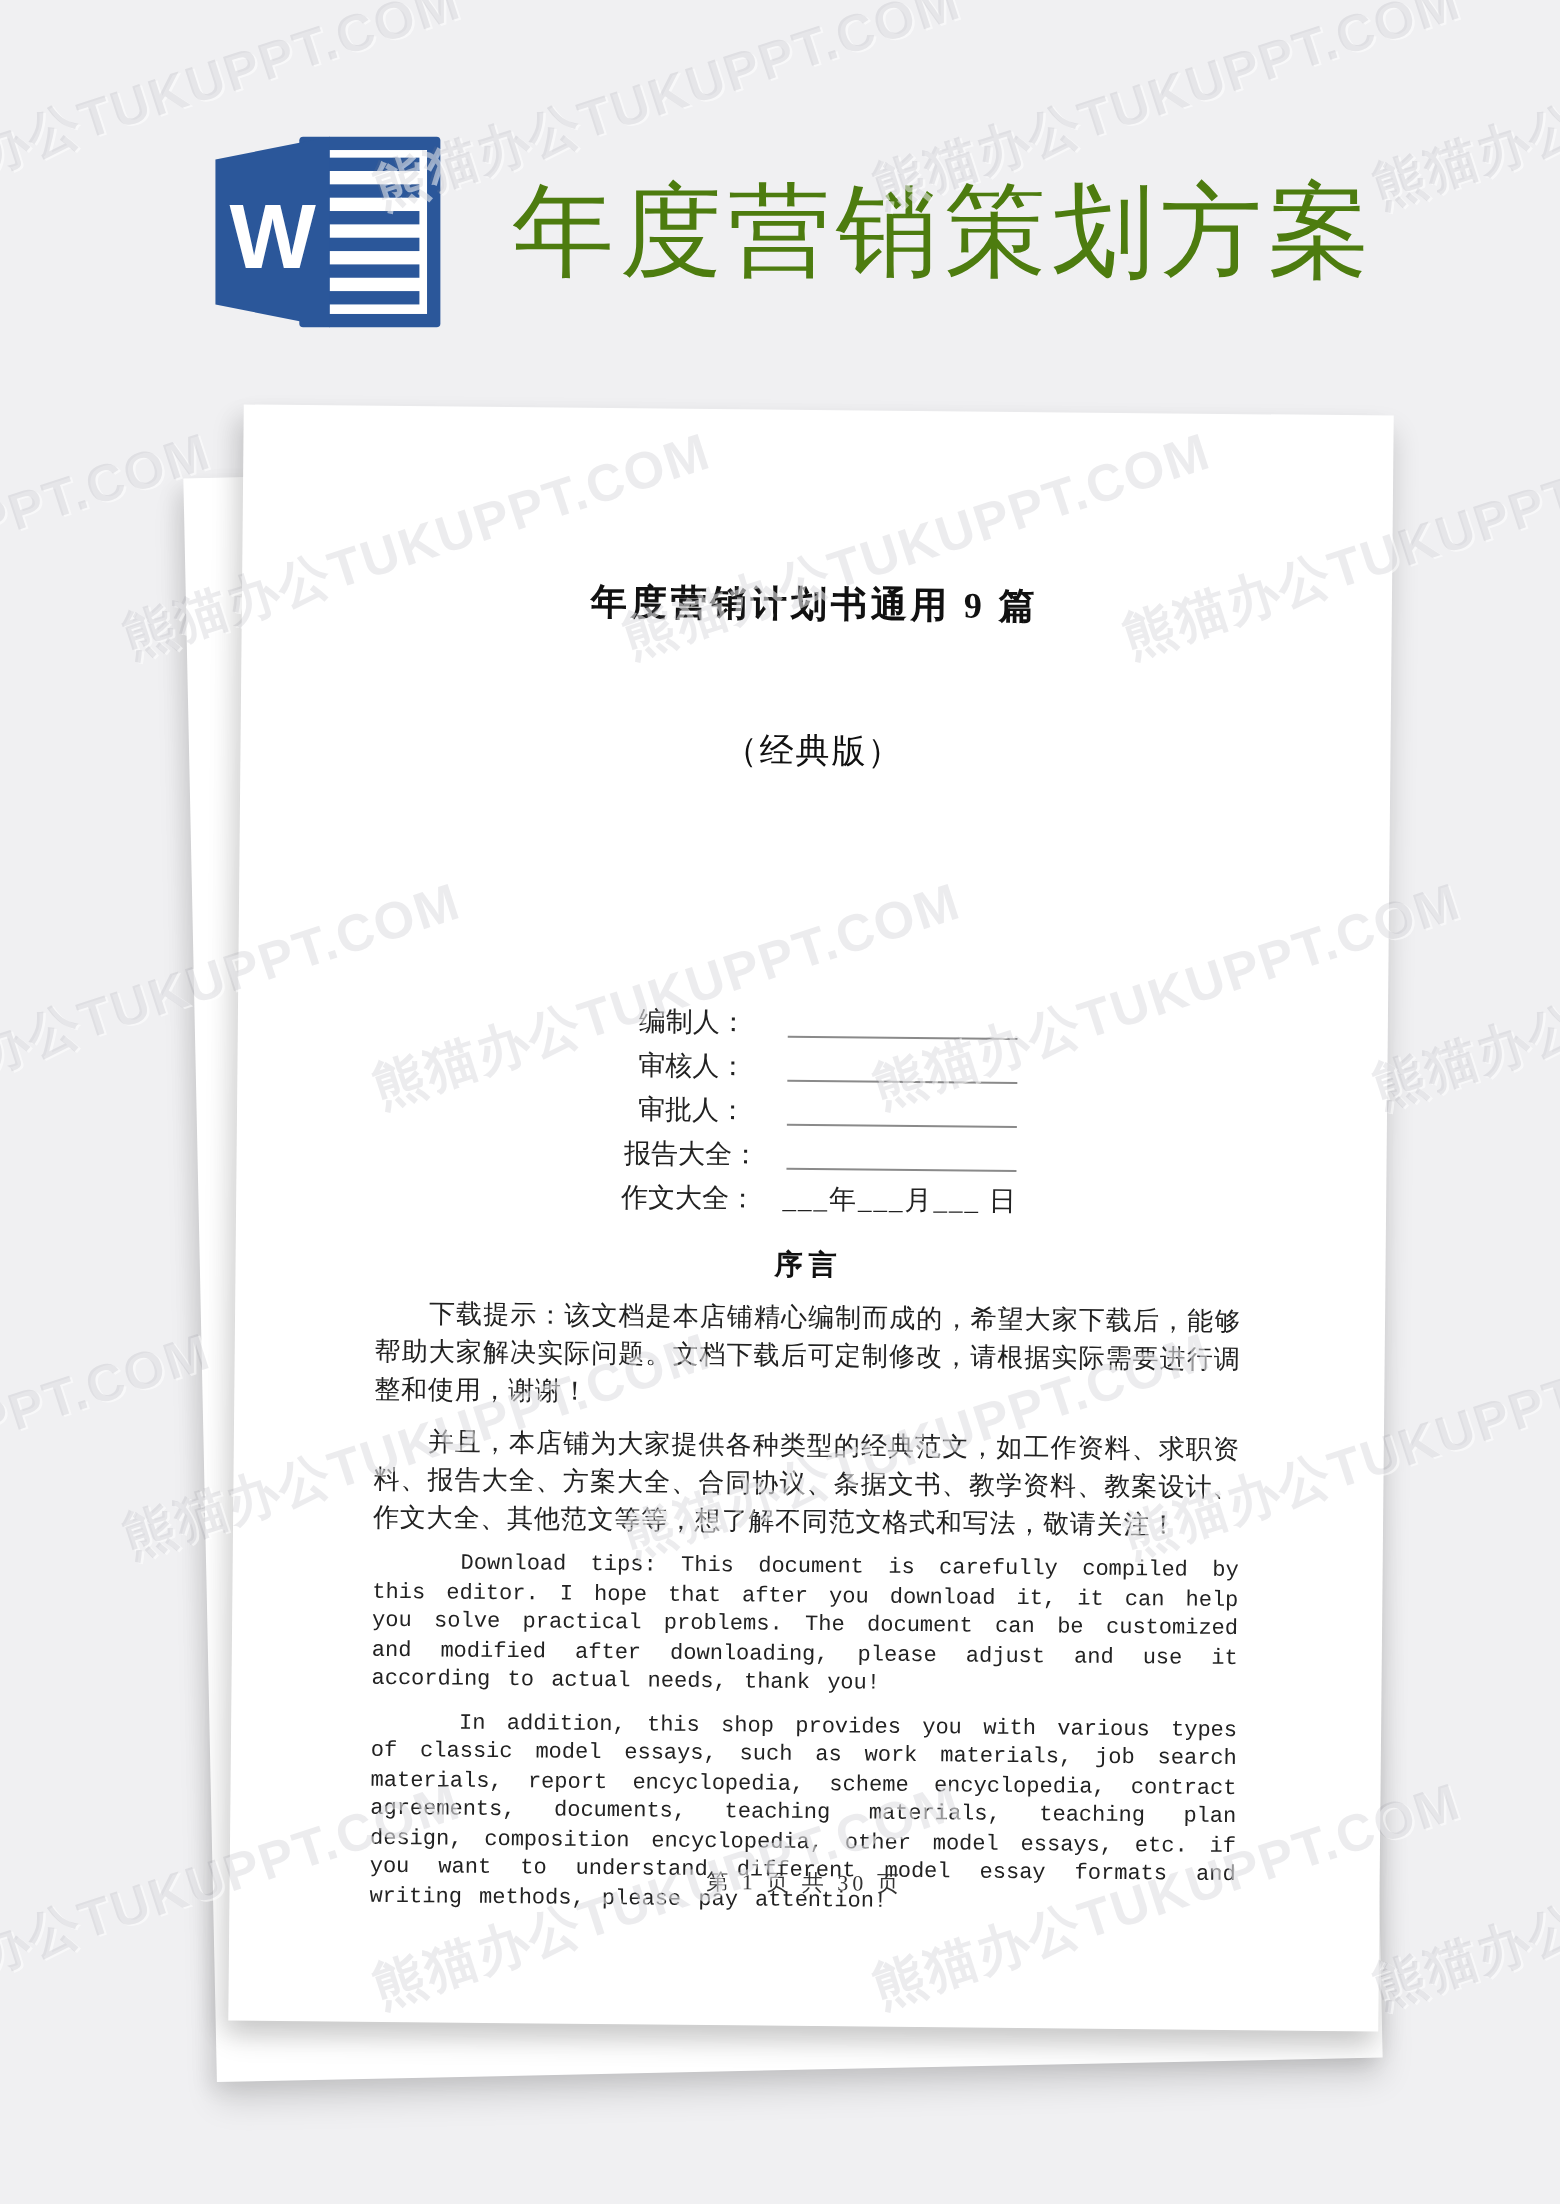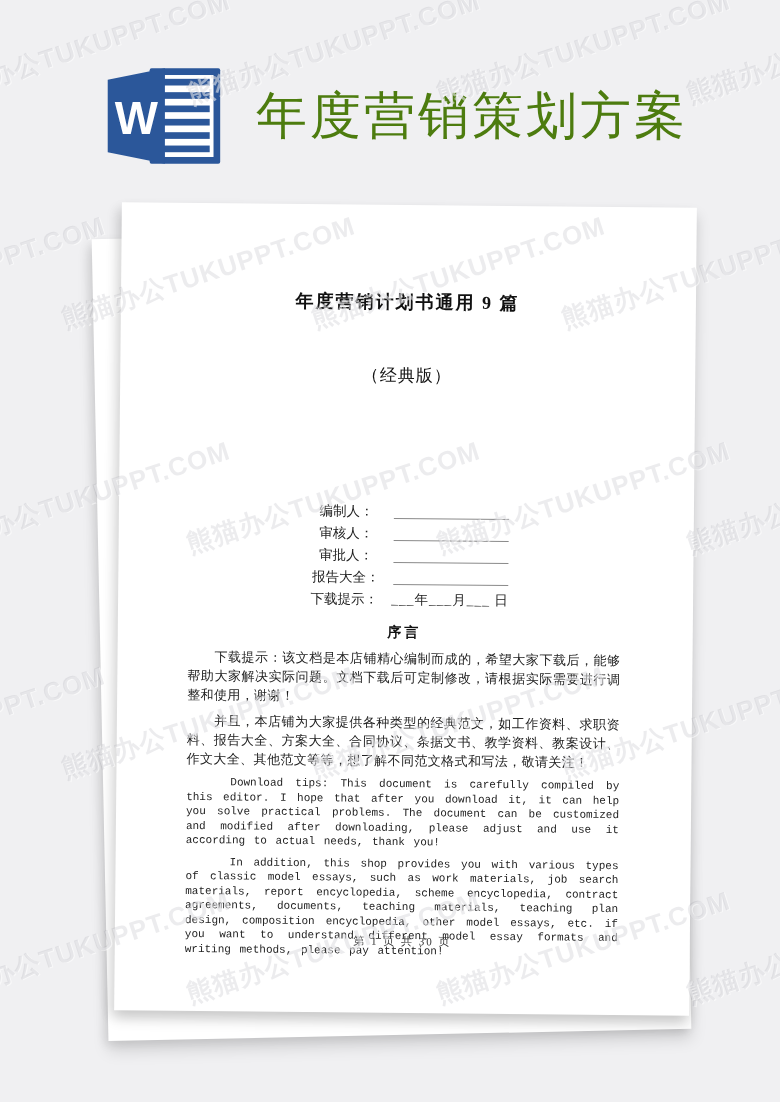--- a/index.html
+++ b/index.html
@@ -105,21 +105,21 @@
         </div>
         <div class="form-row">
           <span class="form-label">审批人：</span>
           <span class="form-line"></span>
         </div>
         <div class="form-row">
           <span class="form-label">报告大全：</span>
           <span class="form-line"></span>
         </div>
         <div class="form-row">
-          <span class="form-label">下载提示：</span>
+          <span class="form-label">作文大全：</span>
           <span class="form-value">___年___月___ 日</span>
         </div>
       </div>
 
       <div class="preface-heading">序言</div>
 
       <p class="zh">下载提示：该文档是本店铺精心编制而成的，希望大家下载后，能够帮助大家解决实际问题。文档下载后可定制修改，请根据实际需要进行调整和使用，谢谢！</p>
       <p class="zh">并且，本店铺为大家提供各种类型的经典范文，如工作资料、求职资料、报告大全、方案大全、合同协议、条据文书、教学资料、教案设计、作文大全、其他范文等等，想了解不同范文格式和写法，敬请关注！</p>
       <p class="en">Download tips: This document is carefully compiled by this editor. I hope that after you download it, it can help you solve practical problems. The document can be customized and modified after downloading, please adjust and use it according to actual needs, thank you!</p>
       <p class="en">In addition, this shop provides you with various types of classic model essays, such as work materials, job search materials, report encyclopedia, scheme encyclopedia, contract agreements, documents, teaching materials, teaching plan design, composition encyclopedia, other model essays, etc. if you want to understand different model essay formats and writing methods, please pay attention!</p>

